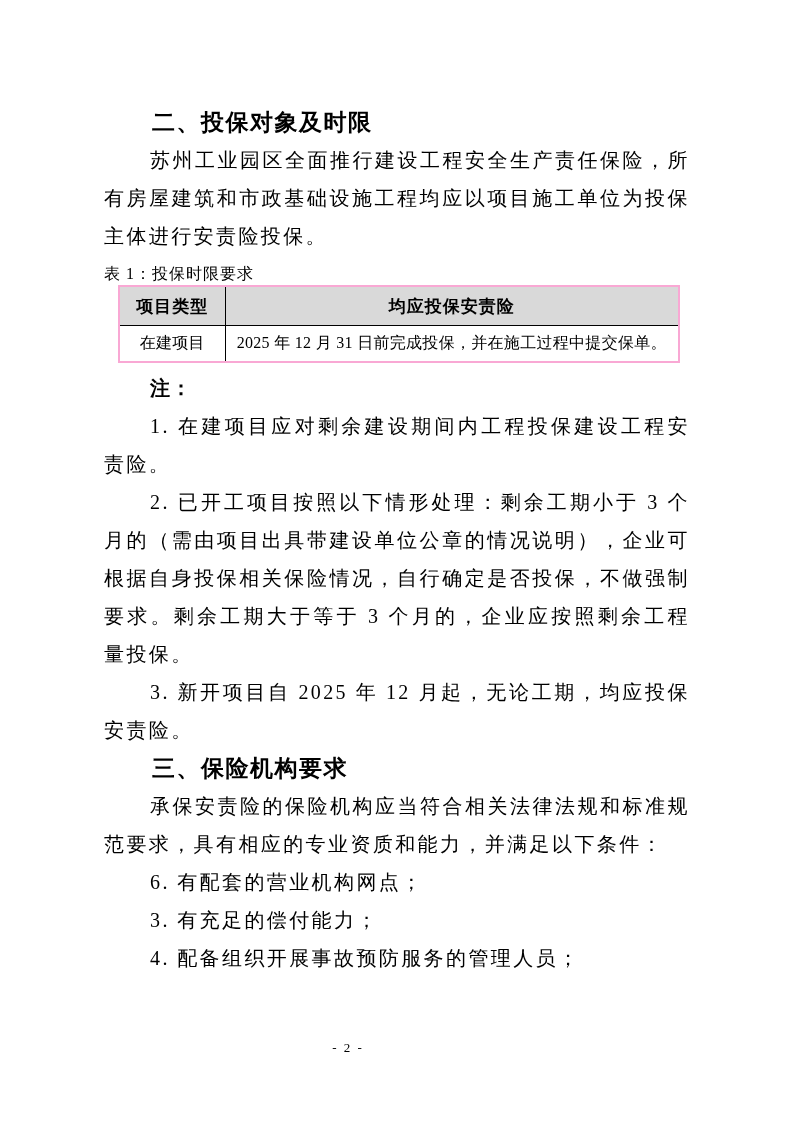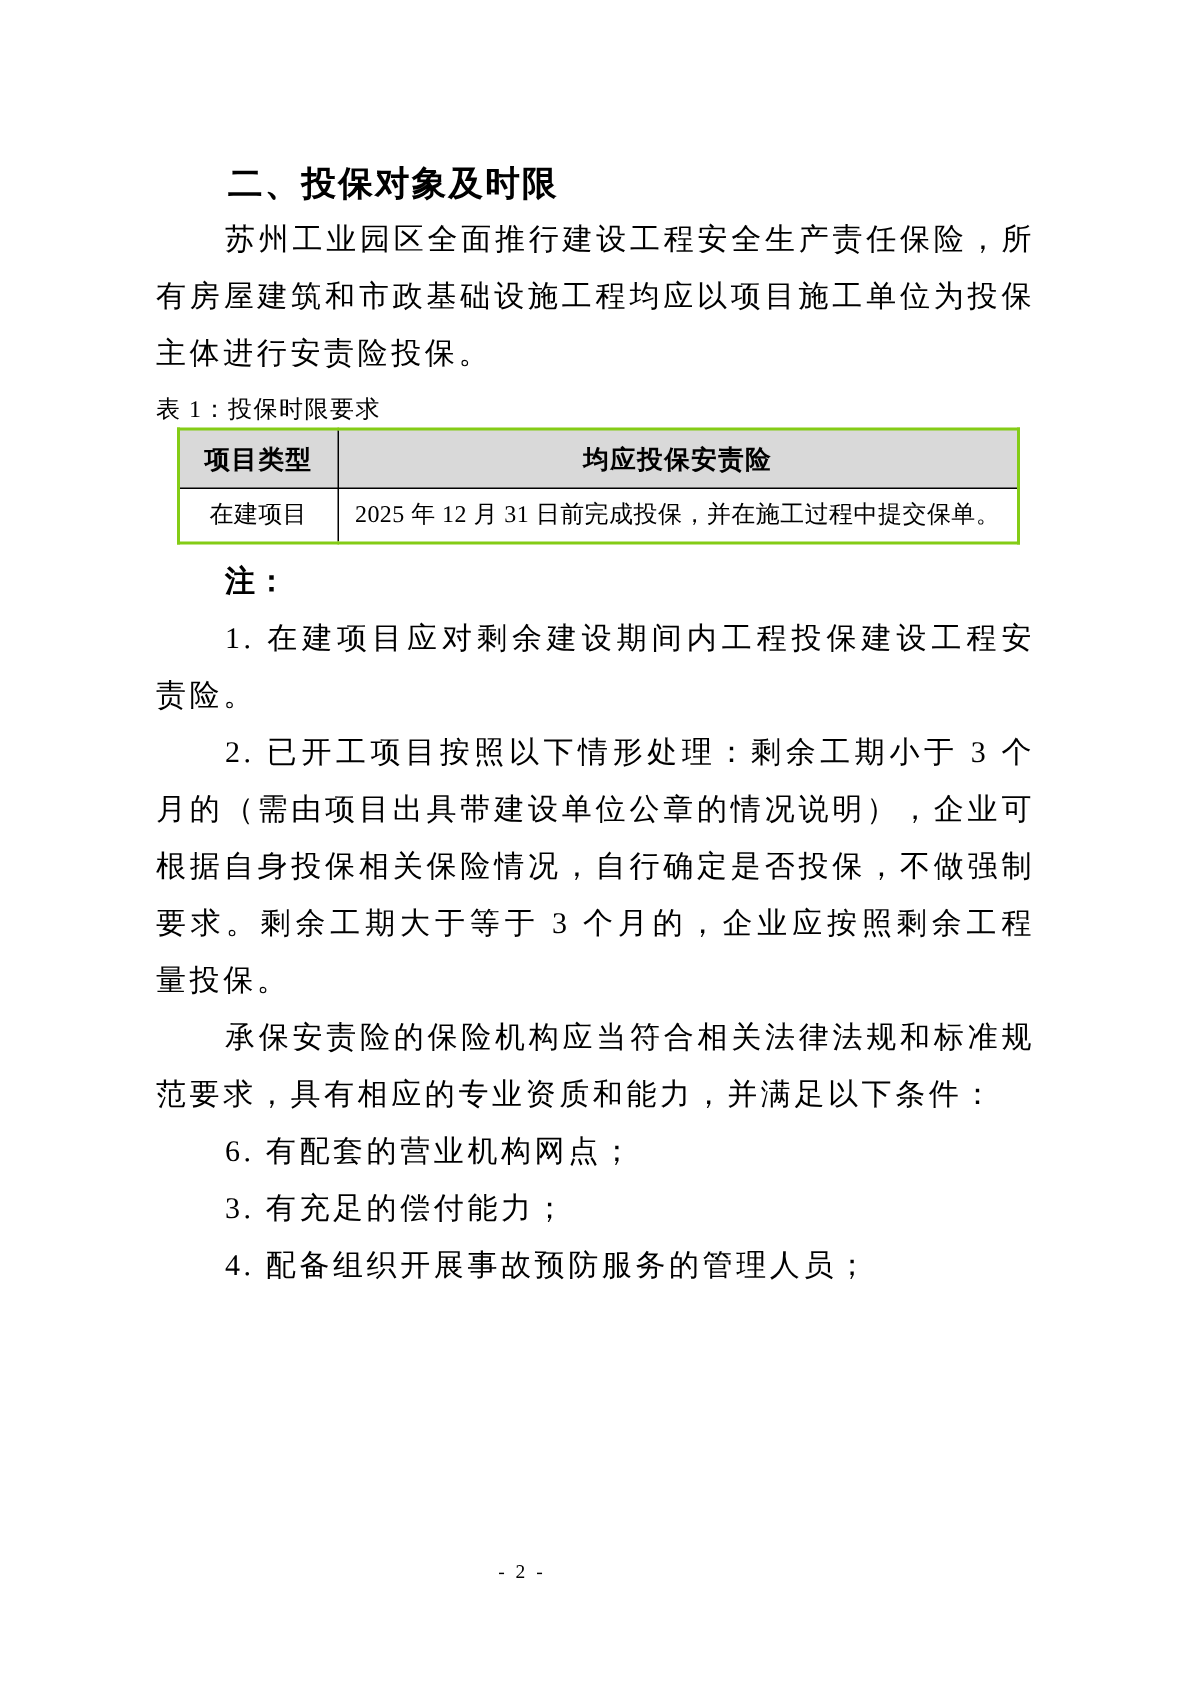--- a/index.html
+++ b/index.html
@@ -48,21 +48,21 @@
     font-size: 16px;
     line-height: 22px;
     letter-spacing: 1px;
     margin: 8px 0 0 0;
   }
   table.deadline-table {
     border-collapse: collapse;
     table-layout: fixed;
     width: 562px;
     margin-left: 14px;
-    border: 2px solid #84cc16;
+    border: 2px solid #f9a8d4;
   }
   .deadline-table th, .deadline-table td {
     border: 1px solid #000000;
     text-align: center;
     vertical-align: middle;
     padding: 0 2px;
   }
   .deadline-table th {
     background: #d9d9d9;
     font-size: 17px;
@@ -111,21 +111,23 @@
         <tr>
           <td>在建项目</td>
           <td>2025 年 12 月 31 日前完成投保，并在施工过程中提交保单。</td>
         </tr>
       </tbody>
     </table>
 
     <p class="note-label">注：</p>
     <p class="body-para">1. 在建项目应对剩余建设期间内工程投保建设工程安责险。</p>
     <p class="body-para">2. 已开工项目按照以下情形处理：剩余工期小于 3 个月的（需由项目出具带建设单位公章的情况说明），企业可根据自身投保相关保险情况，自行确定是否投保，不做强制要求。剩余工期大于等于 3 个月的，企业应按照剩余工程量投保。</p>
+    <p class="body-para">3. 新开项目自 2025 年 12 月起，无论工期，均应投保安责险。</p>
 
+    <h2 class="doc-heading">三、保险机构要求</h2>
 
     <p class="body-para">承保安责险的保险机构应当符合相关法律法规和标准规范要求，具有相应的专业资质和能力，并满足以下条件：</p>
     <p class="body-para">6. 有配套的营业机构网点；</p>
     <p class="body-para">3. 有充足的偿付能力；</p>
     <p class="body-para">4. 配备组织开展事故预防服务的管理人员；</p>
 
   </div>
 
   <div class="page-footer">- 2 -</div>
 </div>

